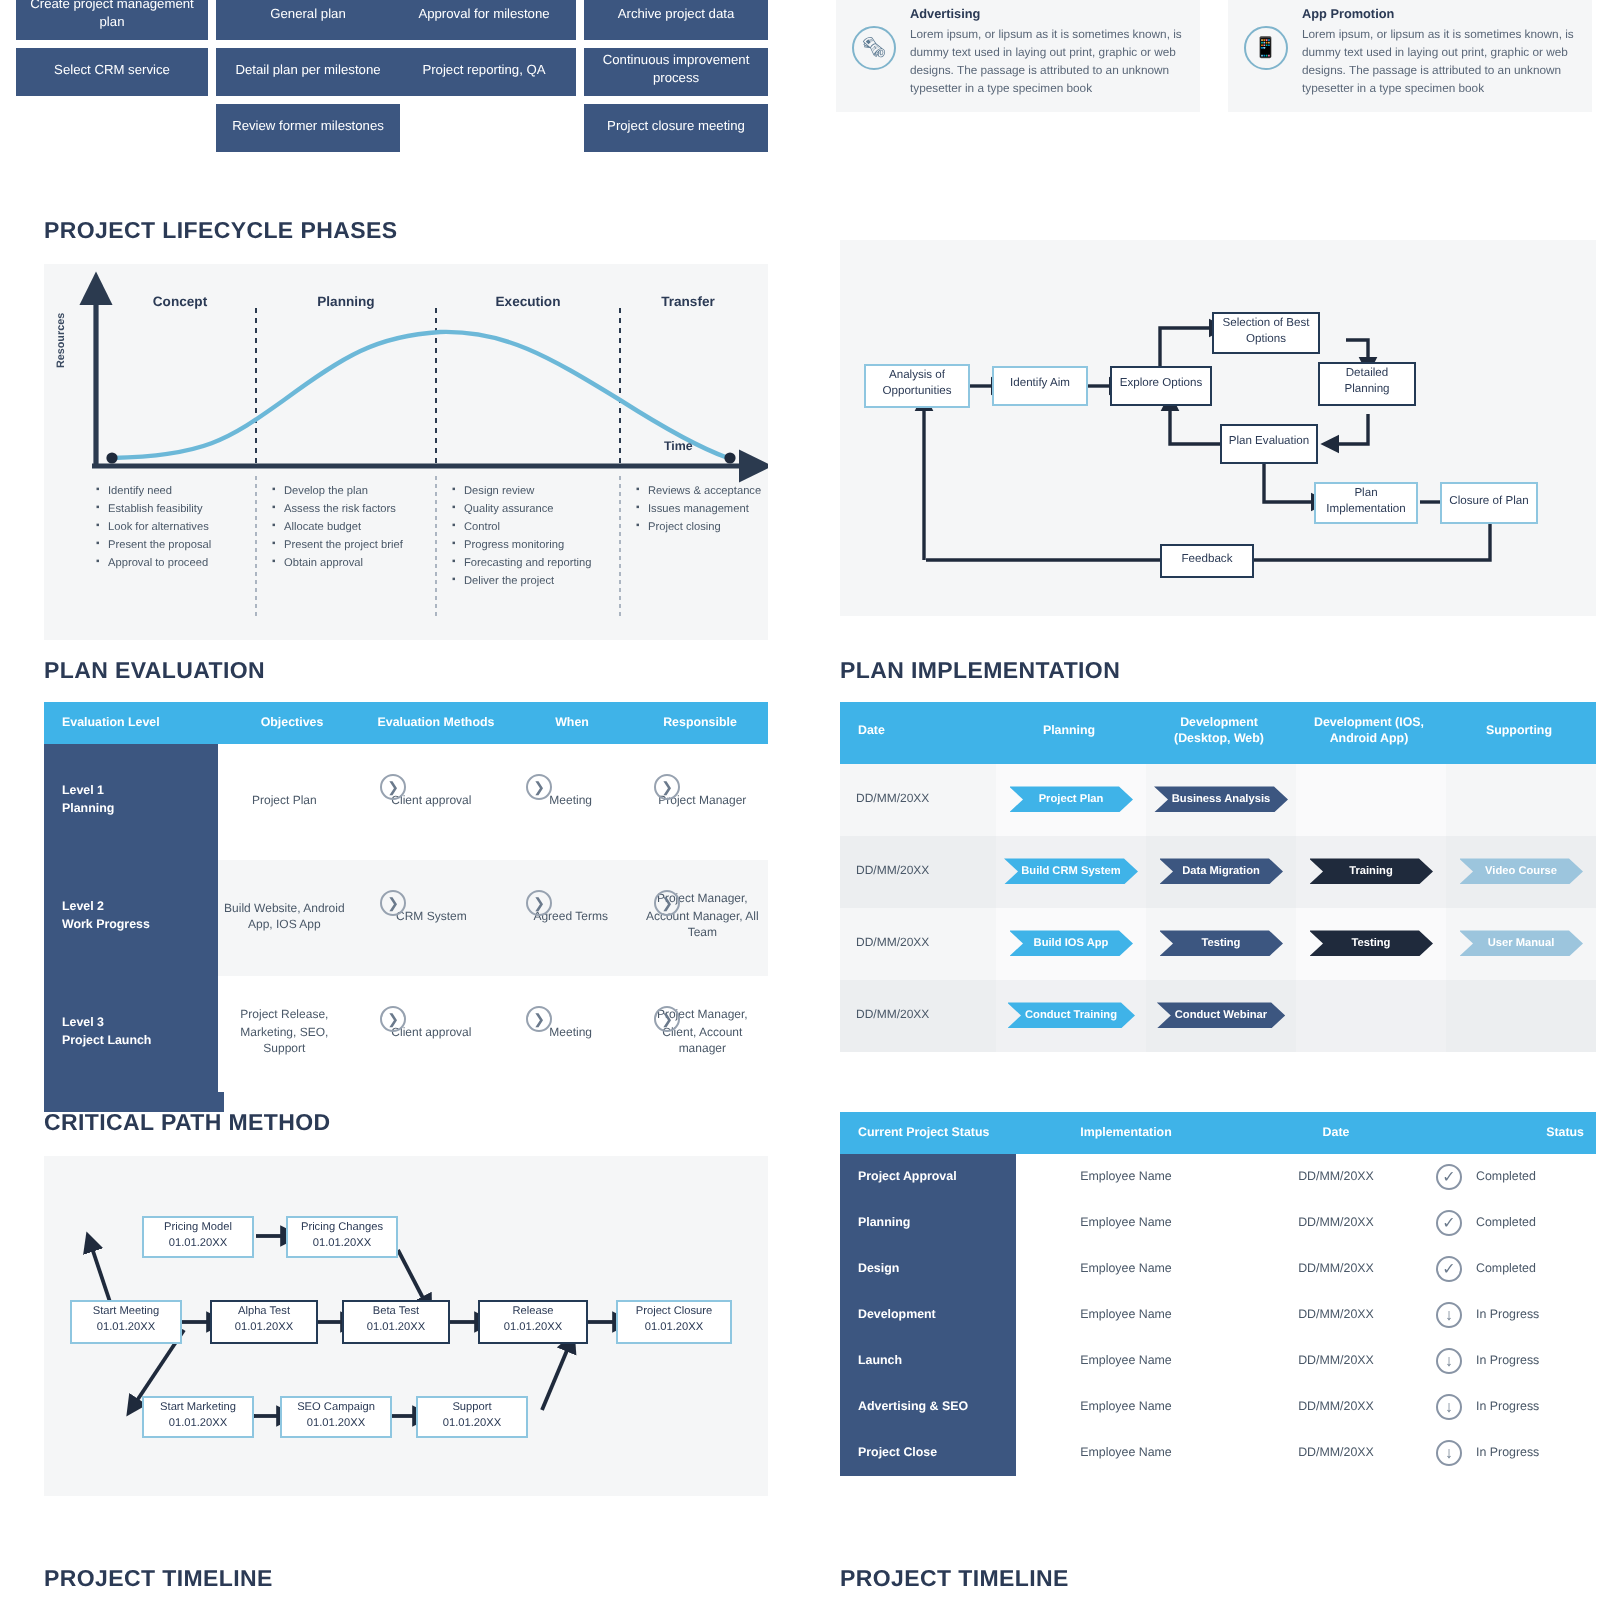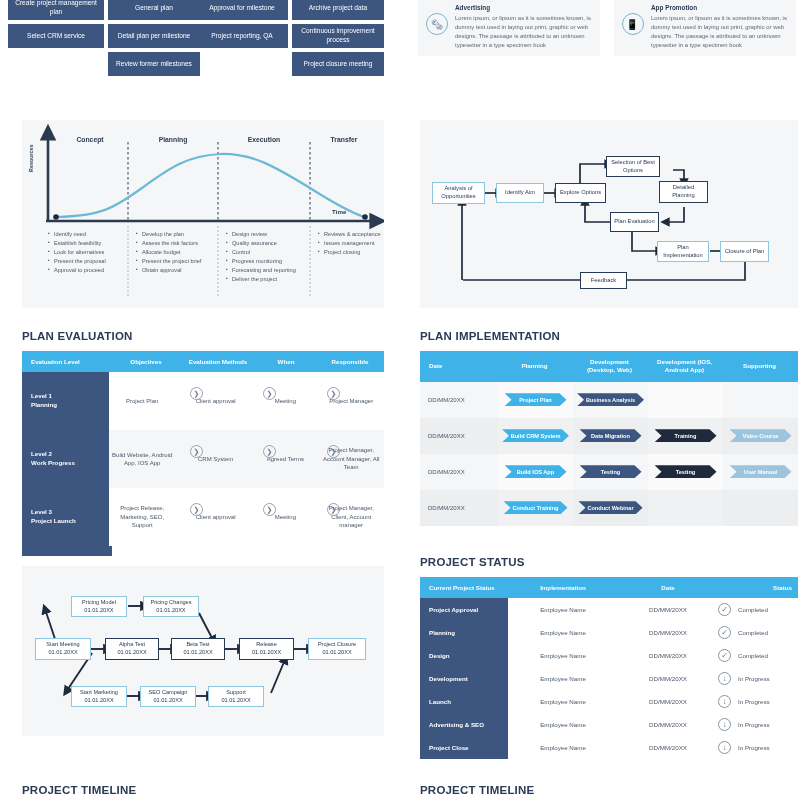--- a/index.html
+++ b/index.html
@@ -142,20 +142,21 @@
       <div class="card" style="left: 196px; top: 26px; width: 182px; height: 58px;">
         <div class="card-ico" style="font-size: 10px;">📱</div>
         <div class="card-body">
           <div class="card-h">App Promotion</div>
           <div class="card-p">Lorem ipsum, or lipsum as it is sometimes known, is dummy text used in laying out print, graphic or web designs. The passage is attributed to an unknown typesetter in a type specimen book</div>
         </div>
       </div>
     </div>
 
   <div id="lifecycle">
+    <div class="sec-title">PROJECT LIFECYCLE PHASES</div>
     <div class="panel">
       <div class="lc-ylab">Resources</div>
       <svg width="362" height="188" style="position:absolute;left:0;top:0">
         <defs>
           <marker id="ar" markerWidth="7" markerHeight="7" refX="1" refY="3.2" orient="auto">
             <path d="M0,0 L6.5,3.2 L0,6.4 z" fill="#2b3a4f"></path>
           </marker>
         </defs>
         <line x1="26" y1="102" x2="26" y2="18" stroke="#2b3a4f" stroke-width="2.6" marker-end="url(#ar)"></line>
         <line x1="24" y1="101" x2="350" y2="101" stroke="#2b3a4f" stroke-width="2.6" marker-end="url(#ar)"></line>
@@ -363,20 +364,21 @@
               <div class="arrowtag" style="background: rgb(60, 86, 128);">Conduct Webinar</div>
             </div>
             <div class="pi-cell" style="width: 75px; background: rgb(240, 241, 243);"></div>
             <div class="pi-cell" style="width: 75px; background: rgb(236, 238, 240);"></div>
           </div>
         </div>
     </div>
   </div>
 
   <div id="critical">
+    <div class="sec-title">CRITICAL PATH METHOD</div>
     <div class="panel">
       <svg width="362" height="170" style="position:absolute;left:0;top:0">
         <defs>
           <marker id="ca" markerWidth="6" markerHeight="6" refX="1" refY="2.8" orient="auto">
             <path d="M0,0 L5.6,2.8 L0,5.6 z" fill="#1f2a3c"></path>
           </marker>
         </defs>
         <g stroke="#1f2a3c" stroke-width="1.9" fill="none" marker-end="url(#ca)">
           <path d="M34,76 L24,46"></path>
           <path d="M106,40 L120,40"></path>
@@ -448,21 +450,20 @@
       <div class="cp-box cp-light" style="left:186px;top:120px;width:56px;height:21px">
           <div>
             <div>Support</div>
             <div>01.01.20XX</div>
           </div>
         </div>
     </div>
   </div>
 
   <div id="proj-status">
-    <div class="sec-title tbl-title">PROJECT STATUS</div>
     <div>
       <div class="thead" id="ps-head">
           <div style="width: 88px; justify-content: flex-start; padding-left: 9px; padding-right: 4px;">Current Project Status</div>
           <div style="width: 110px; justify-content: center; padding-left: 4px; padding-right: 4px;">Implementation</div>
           <div style="width: 100px; justify-content: center; padding-left: 4px; padding-right: 4px;">Date</div>
           <div style="width: 80px; justify-content: flex-end; padding-left: 4px; padding-right: 6px;">Status</div>
         </div>
       <div id="ps-body">
           <div class="ps-row" style="height: 23px;">
             <div class="ps-name" style="width: 88px; height: 23px;">Project Approval</div>

